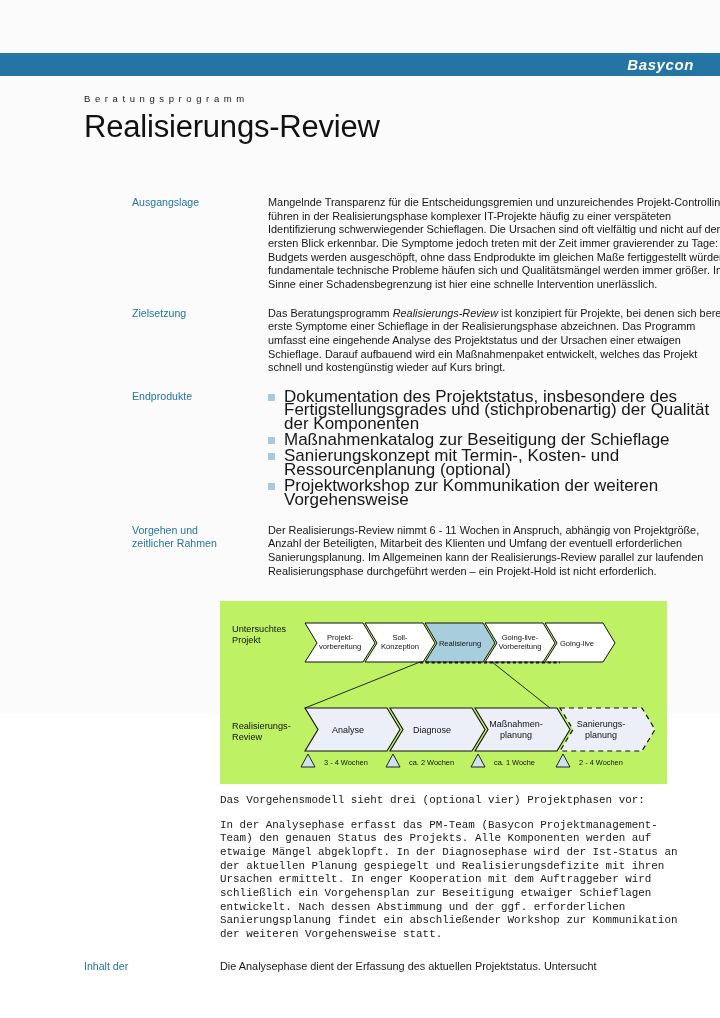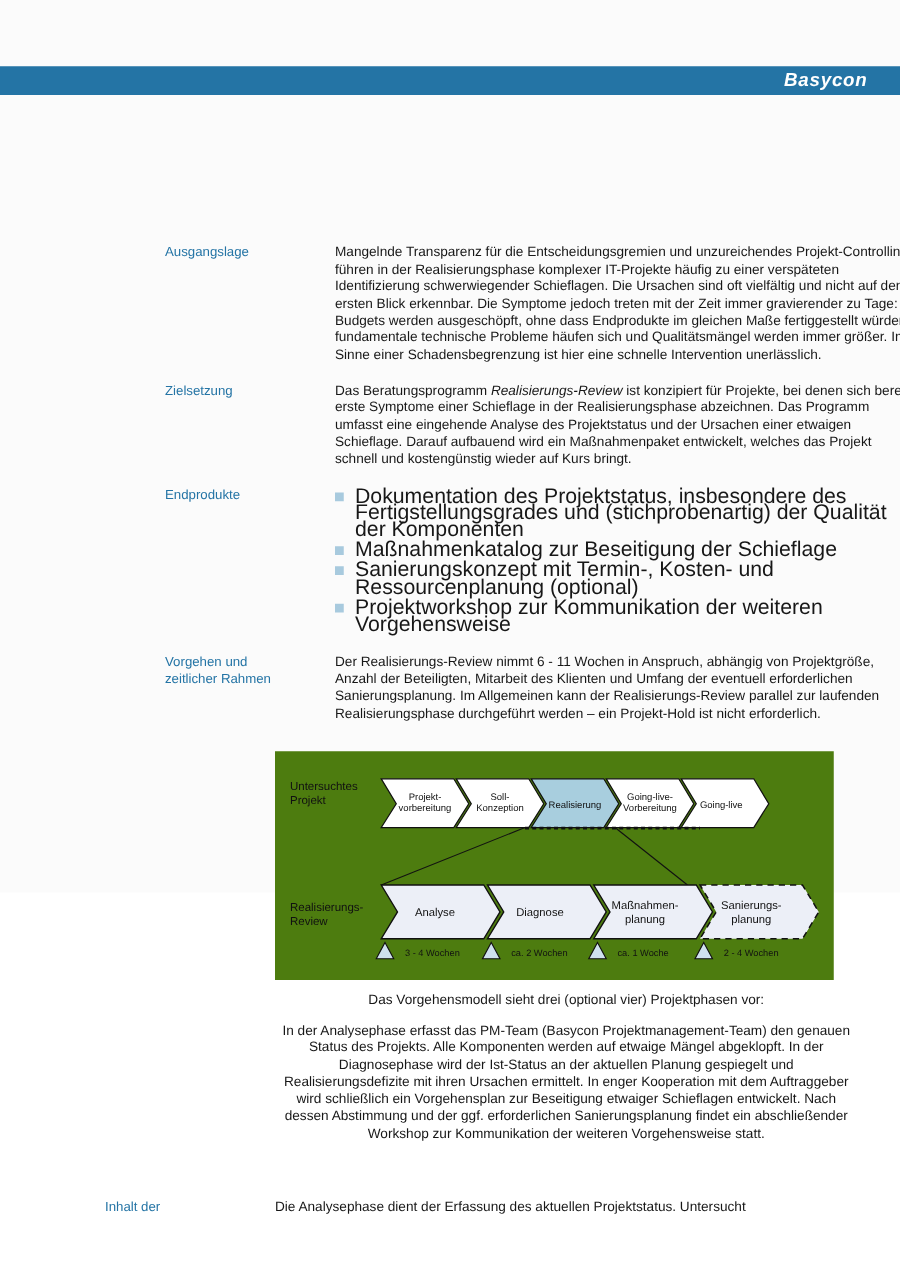--- a/index.html
+++ b/index.html
@@ -126,35 +126,34 @@
     display: block;
   }
 
   
   .diagram-wrap {
     position: absolute;
     left: 220px;
     top: 601px;
     width: 447px;
     height: 183px;
-    background: #4d7c0f;
+    background: #bef264;
   }
   .diagram-wrap svg { display: block; }
 
   
   .after-diagram {
     position: absolute;
     left: 220px;
     top: 794px;
     width: 466px;
     font-size: 10.9px;
     line-height: 13.65px;
     color: #171717;
-    font-family: Liberation Sans, sans-serif;
-    text-align: center;
+    font-family: Liberation Mono, monospace;
   }
   .after-diagram p { margin: 0; }
   .after-diagram p + p { margin-top: 11px; }
 
   .lastrow {
     position: absolute;
     left: 84px;
     top: 960px;
     width: 602px;
     display: flex;
@@ -163,20 +162,24 @@
 </style>
 </head>
 <body>
 
 <div class="page">
 
   <div class="brandbar">
     <span class="brandname">Basycon</span>
   </div>
 
+  <div class="titleblock">
+    <div class="kicker">Beratungsprogramm</div>
+    <h1 class="doctitle">Realisierungs-Review</h1>
+  </div>
 
   <div class="content">
 
     <div class="row">
       <div class="rowlabel">Ausgangslage</div>
       <div class="rowbody">
         <p>Mangelnde Transparenz für die Entscheidungsgremien und unzureichendes Projekt-Controlling führen in der Realisierungsphase komplexer IT-Projekte häufig zu einer verspäteten Identifizierung schwerwiegender Schieflagen. Die Ursachen sind oft vielfältig und nicht auf den ersten Blick erkennbar.  Die Symptome jedoch treten mit der Zeit immer gravierender zu Tage:  Budgets werden ausgeschöpft, ohne dass Endprodukte im gleichen Maße fertiggestellt würden, fundamentale technische Probleme häufen sich und Qualitätsmängel werden immer größer.  Im Sinne einer Schadensbegrenzung ist hier eine schnelle Intervention unerlässlich.</p>
       </div>
     </div>
 

